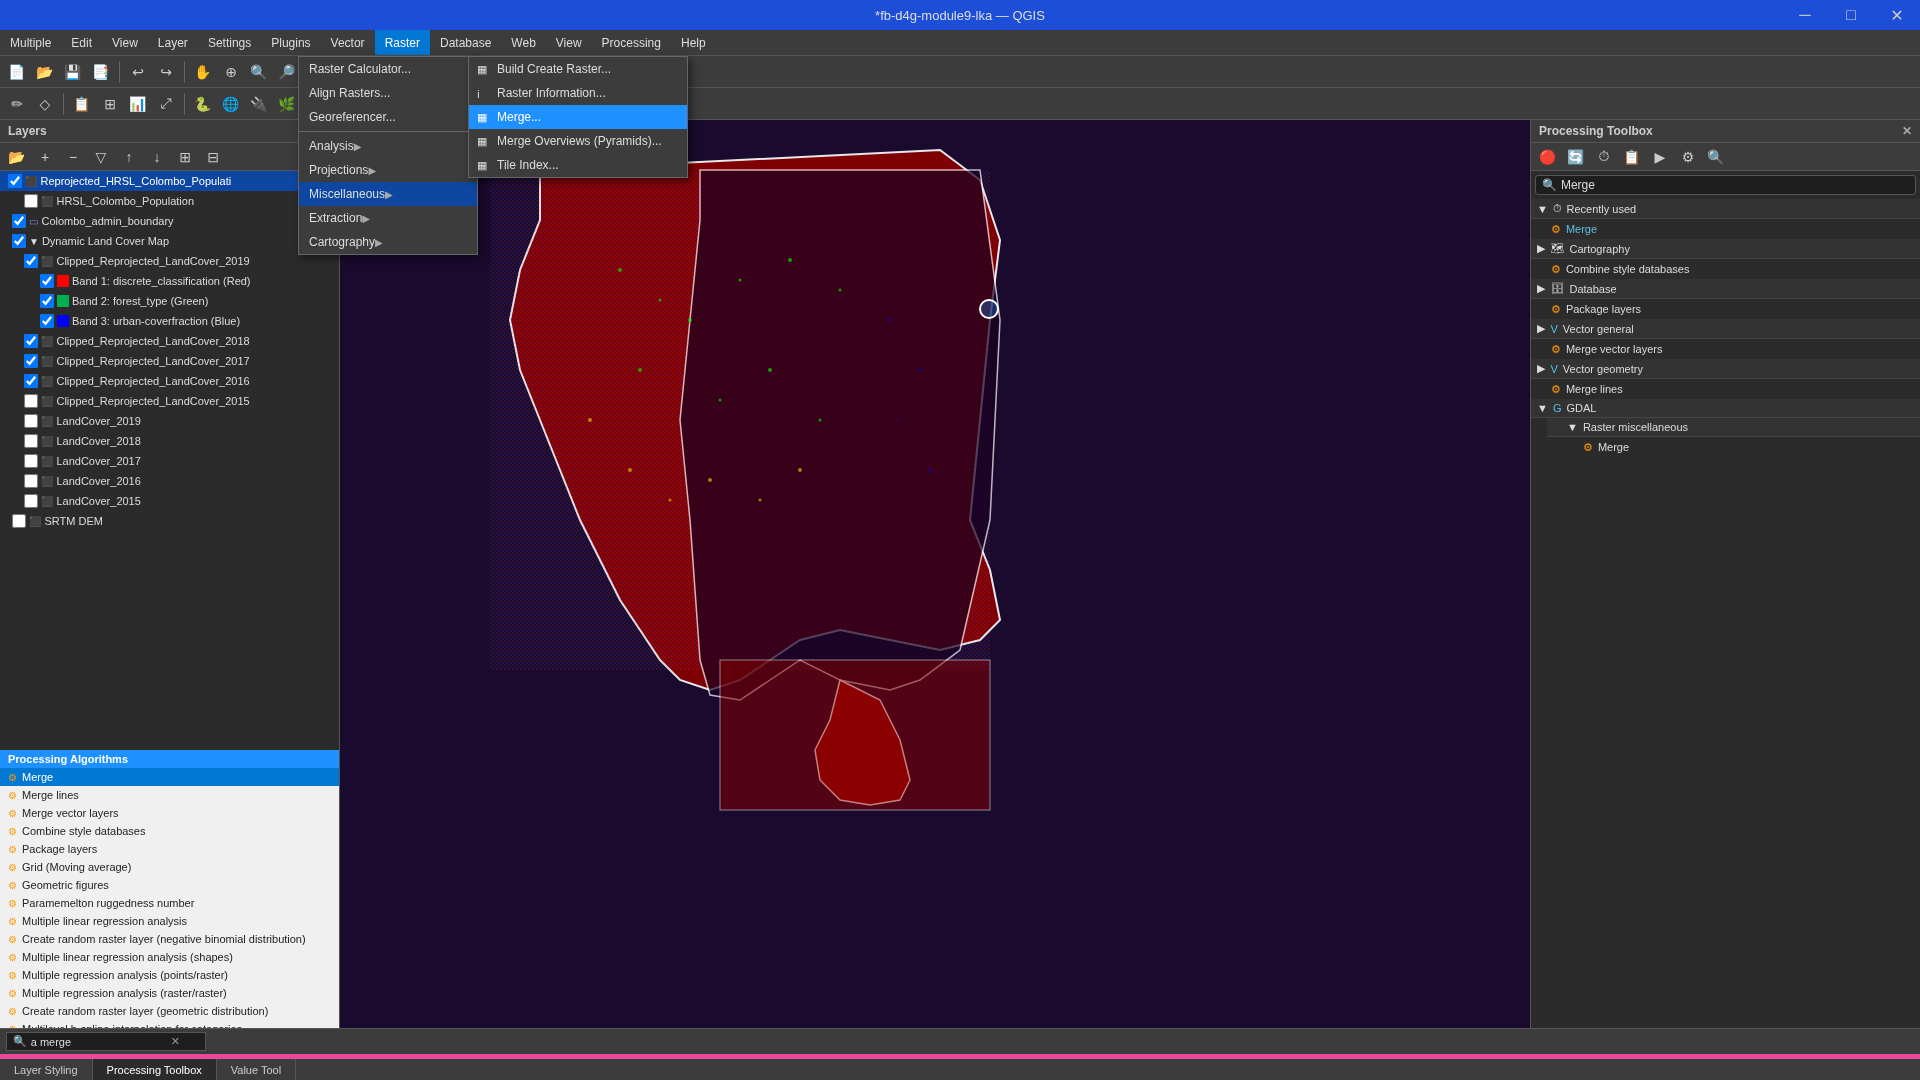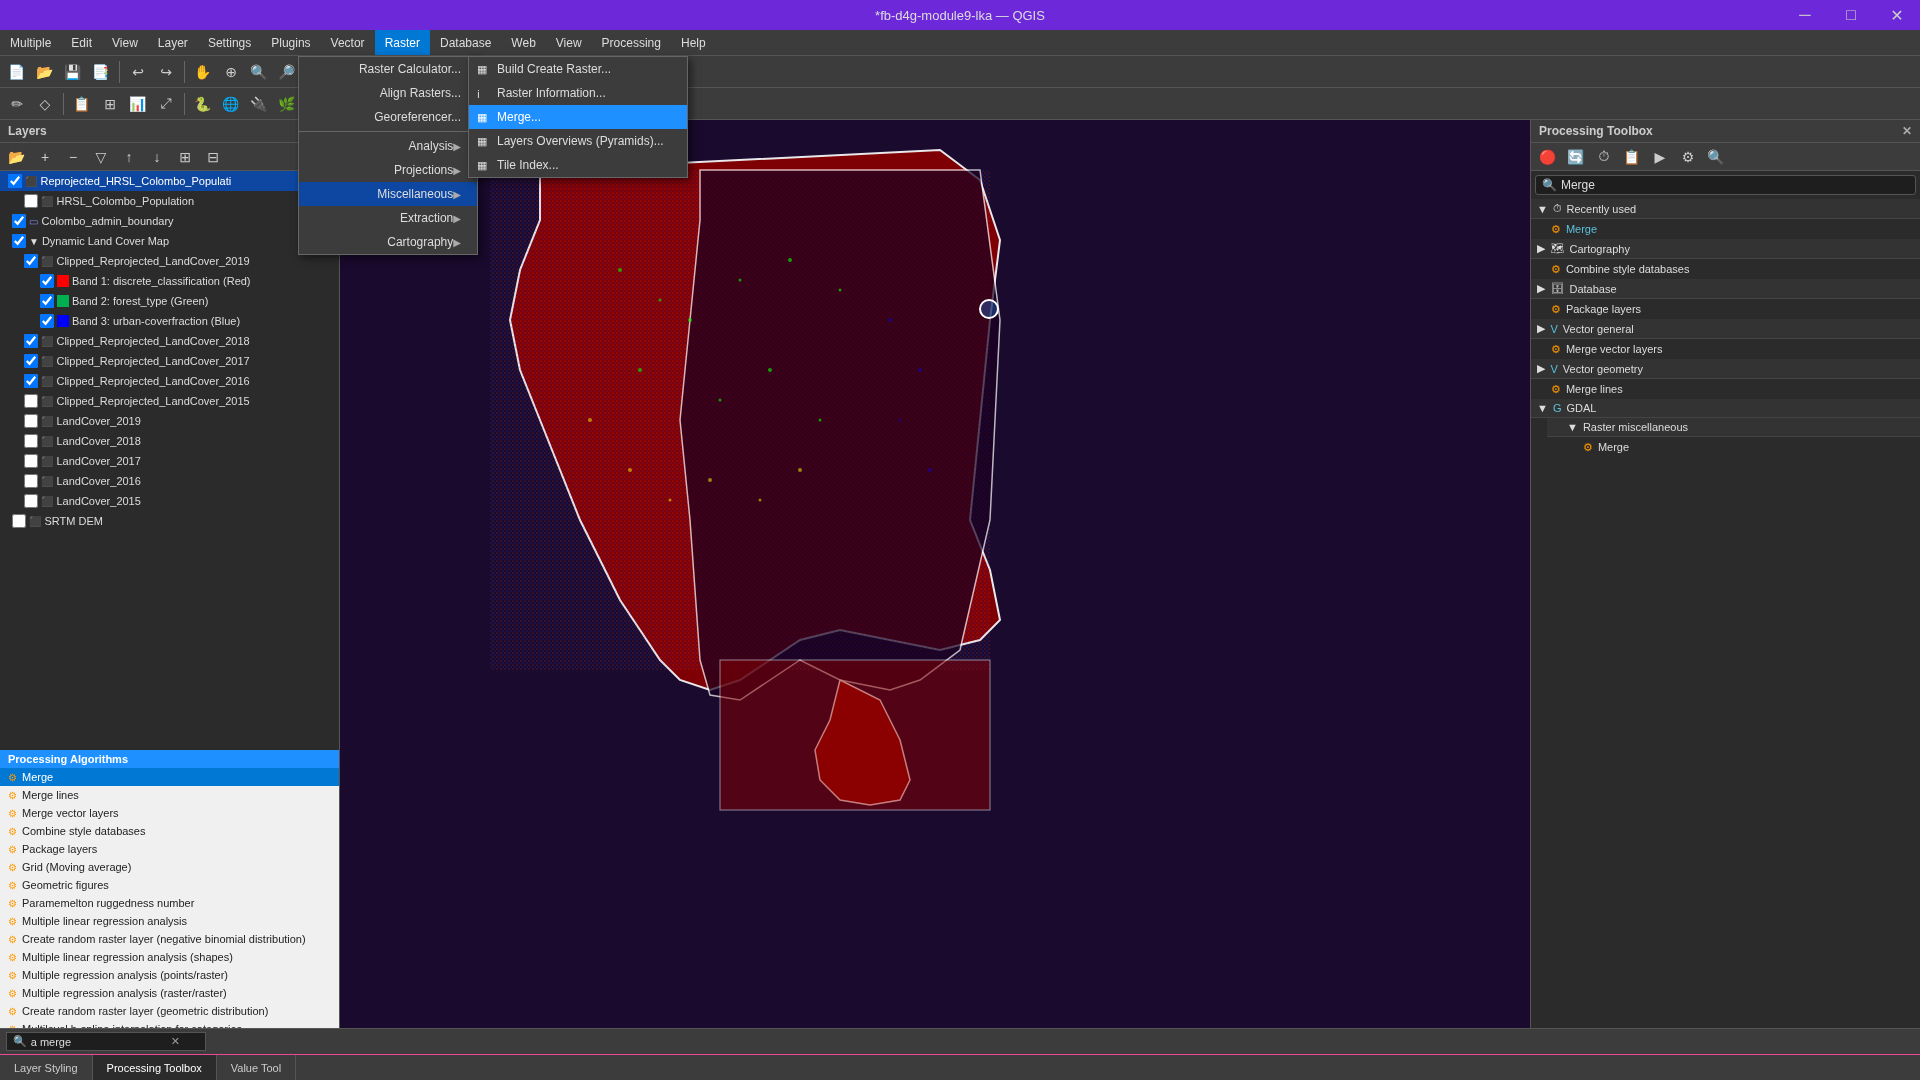--- a/index.html
+++ b/index.html
@@ -1,20 +1,20 @@
 <!DOCTYPE html>
 <html><head>
   <meta charset="utf-8">
   <style>
     * { margin: 0; padding: 0; box-sizing: border-box; }
     body { width: 1920px; height: 1080px; overflow: hidden; font-family: 'Segoe UI', Arial, sans-serif; font-size: 12px; background: #2b2b2b; }
 
     
     #titlebar {
-      width: 100%; height: 30px; background: #6d28d9; display: flex; align-items: center; justify-content: center;
+      width: 100%; height: 30px; background: #1d4ed8; display: flex; align-items: center; justify-content: center;
       color: #ddd; font-size: 13px; position: relative;
     }
     #titlebar .win-controls { position: absolute; right: 0; top: 0; display: flex; }
     #titlebar .win-controls span {
       width: 46px; height: 30px; display: flex; align-items: center; justify-content: center;
       color: #ccc; font-size: 16px; cursor: pointer;
     }
 
     
     #menubar {
@@ -126,37 +126,37 @@
     .toolbox-subgroup {
       padding-left: 16px;
     }
     .toolbox-subitem {
       display: flex; align-items: center; padding: 2px 20px; cursor: pointer; height: 20px;
     }
 
     
     #bottom-tabs {
       height: 26px; background: #3c3c3c; display: flex; align-items: flex-end;
-      border-top: 1px solid #ec4899;
+      border-top: 5px solid #ec4899;
     }
     .bottom-tab {
       padding: 4px 14px; cursor: pointer; font-size: 11px; color: #ccc;
       border-right: 1px solid #555; height: 100%; display: flex; align-items: center;
     }
     .bottom-tab.active { background: #2b2b2b; color: #fff; }
 
     
     #raster-dropdown {
       position: absolute; top: 56px; left: 298px; background: #3c3c3c;
       border: 1px solid #666; box-shadow: 3px 3px 8px rgba(0,0,0,0.5);
       z-index: 1000; min-width: 180px; color: #ddd;
     }
     .dd-item {
       padding: 4px 16px 4px 10px; cursor: pointer; display: flex; align-items: center;
-      justify-content: flex-end; font-size: 12px; height: 24px;
+      justify-content: flex-start; font-size: 12px; height: 24px;
     }
     .dd-item.active { background: #0d47a1; }
     .dd-item .arrow { font-size: 10px; color: #aaa; }
     .dd-sep { height: 1px; background: #666; margin: 2px 0; }
 
     
     #misc-submenu {
       position: absolute; top: 56px; left: 468px; background: #3c3c3c;
       border: 1px solid #666; box-shadow: 3px 3px 8px rgba(0,0,0,0.5);
       z-index: 1001; min-width: 220px; color: #ddd;
@@ -655,20 +655,20 @@
       <div class="misc-item">
         <span class="item-icon">ℹ</span>
         <span>Raster Information...</span>
       </div>
       <div class="misc-item highlighted">
         <span class="item-icon">▦</span>
         <span>Merge...</span>
       </div>
       <div class="misc-item">
         <span class="item-icon">▦</span>
-        <span>Layers Overviews (Pyramids)...</span>
+        <span>Merge Overviews (Pyramids)...</span>
       </div>
       <div class="misc-item">
         <span class="item-icon">▦</span>
         <span>Tile Index...</span>
       </div>
     </div>
   </div>
 
 </body></html>

